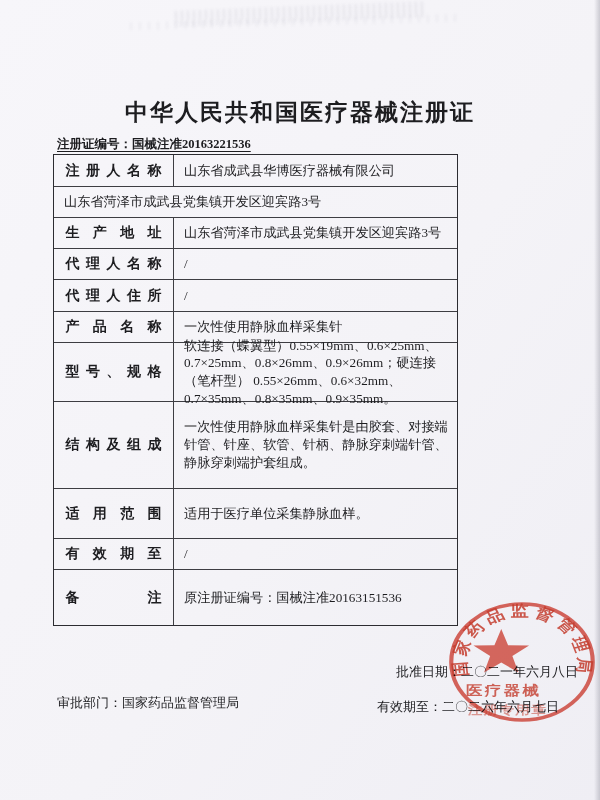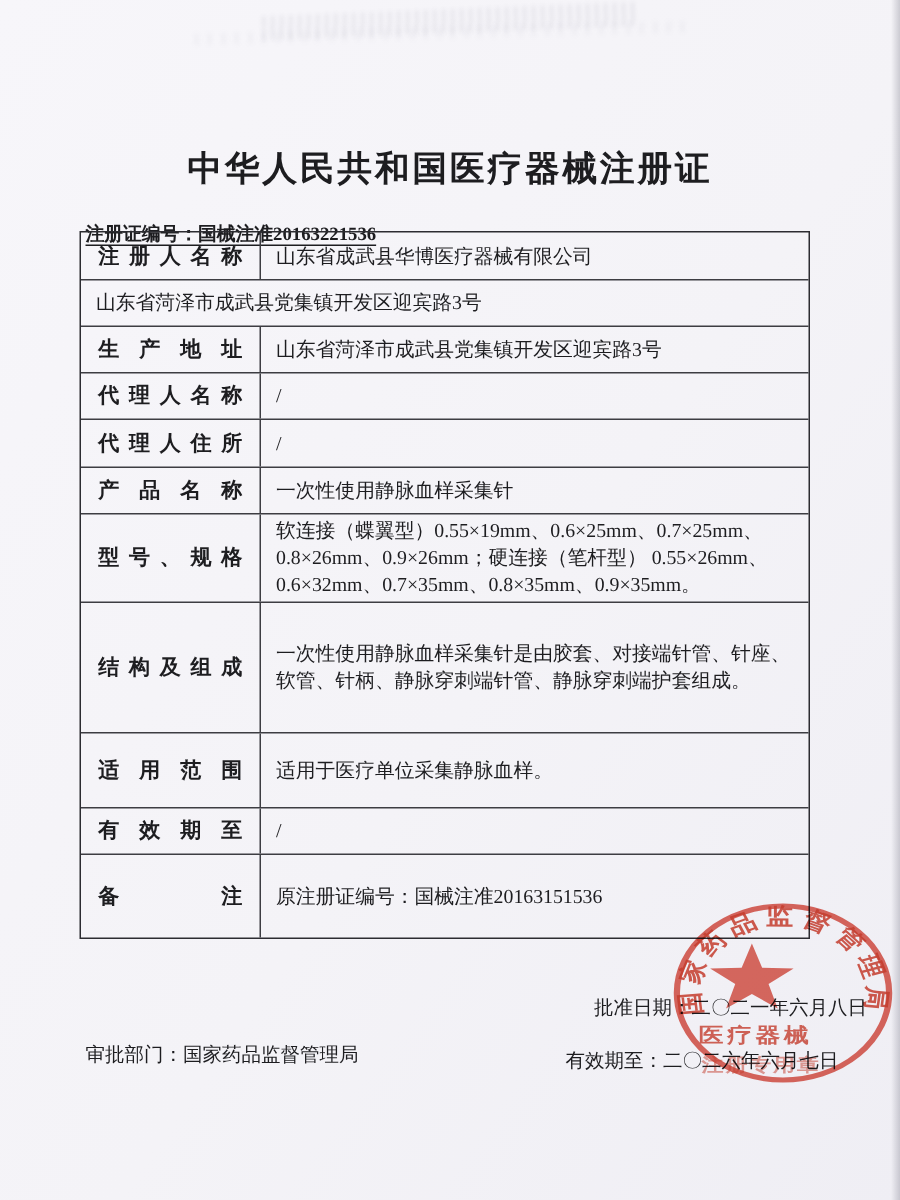--- a/index.html
+++ b/index.html
@@ -11,23 +11,23 @@
   .edge-r{position:absolute;right:0;top:0;width:6px;height:100%;
     background:linear-gradient(to left,rgba(110,110,125,.30),rgba(110,110,125,0));}
   .bleed{position:absolute;top:6px;left:175px;width:250px;height:16px;opacity:.45;
     filter:blur(1.4px);transform:rotate(-2.2deg);
     background:repeating-linear-gradient(93deg,rgba(140,140,158,.38) 0 2px,transparent 2px 6px);}
   .bleed2{position:absolute;top:18px;left:130px;width:330px;height:8px;opacity:.28;
     filter:blur(1.6px);transform:rotate(-1.5deg);
     background:repeating-linear-gradient(91deg,rgba(140,140,158,.35) 0 2px,transparent 2px 9px);}
   .title{position:absolute;top:97px;left:0;width:100%;text-align:center;
     font-size:23px;font-weight:700;letter-spacing:2px;}
-  .certno{position:absolute;top:148px;left:57px;font-size:12.5px;
+  .certno{position:absolute;top:136px;left:57px;font-size:12.5px;
     text-decoration:underline;text-underline-offset:3px;font-weight:600;}
-  .table{position:absolute;top:154px;left:53px;width:487px;
+  .table{position:absolute;top:154px;left:53px;width:405px;
     border:1.5px solid #2c2c31;box-sizing:border-box;}
   .trow{display:flex;border-top:1px solid #3d3d42;box-sizing:border-box;}
   .trow:first-child{border-top:none;}
   .tlabel{width:120px;box-sizing:border-box;border-right:1px solid #3d3d42;
     display:flex;align-items:center;justify-content:center;}
   .tlabel span{display:inline-block;width:96px;font-size:14px;font-weight:700;
     text-align:justify;text-align-last:justify;}
   .tvalue{flex:1;display:flex;align-items:center;box-sizing:border-box;
     padding:4px 8px 4px 10px;font-size:13.2px;line-height:1.34;}
   .h31{height:31px}.h32{height:32px}.h59{height:59px}.h87{height:87px}.h50{height:50px}.h56{height:56px}

